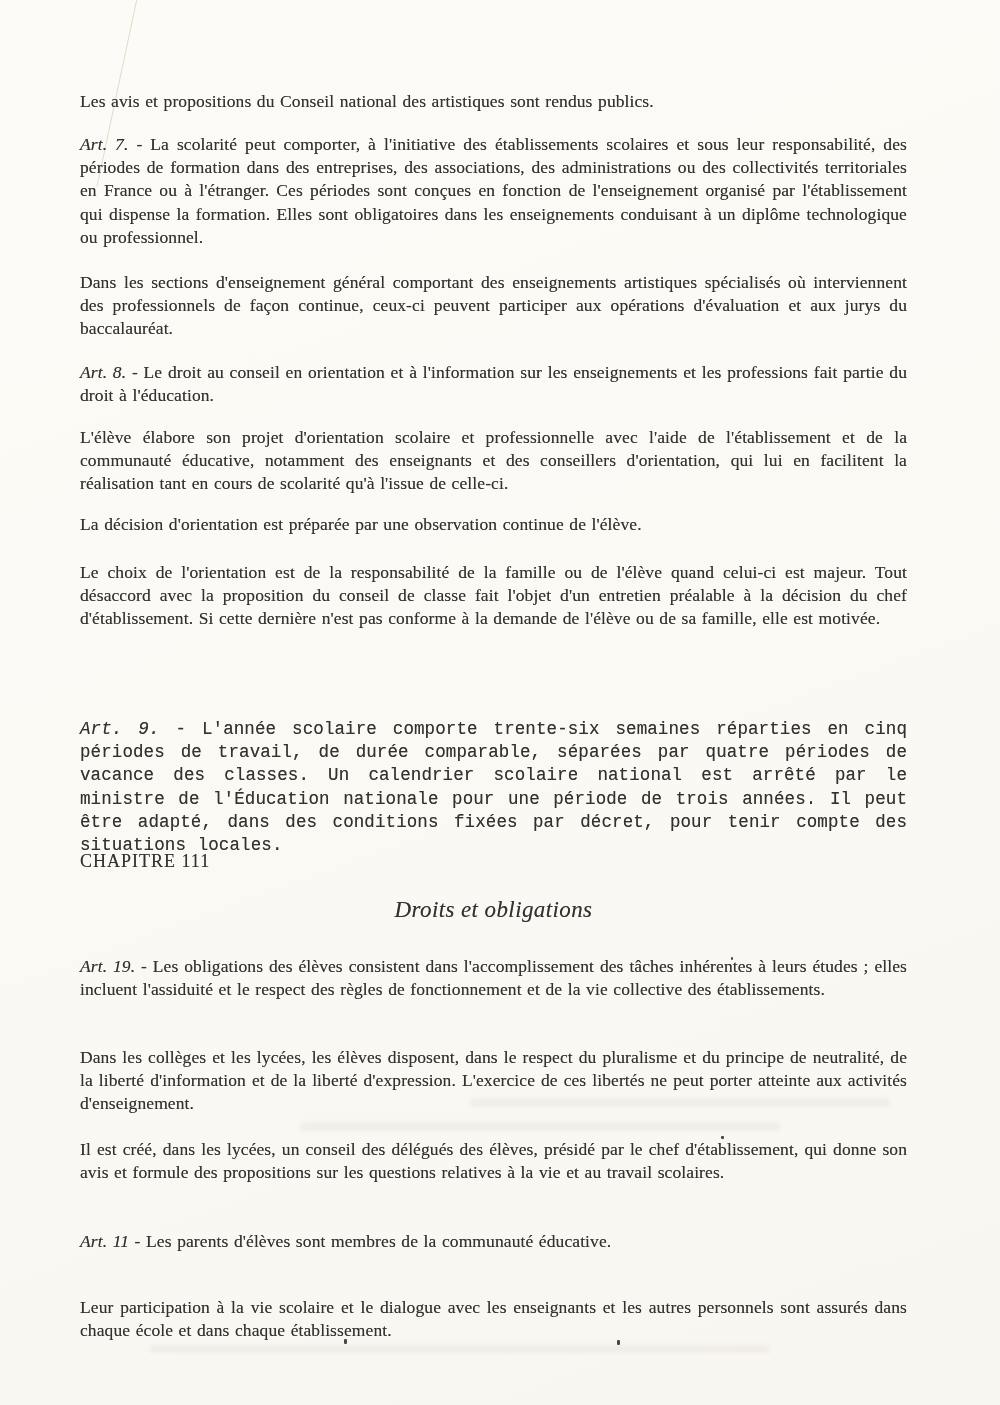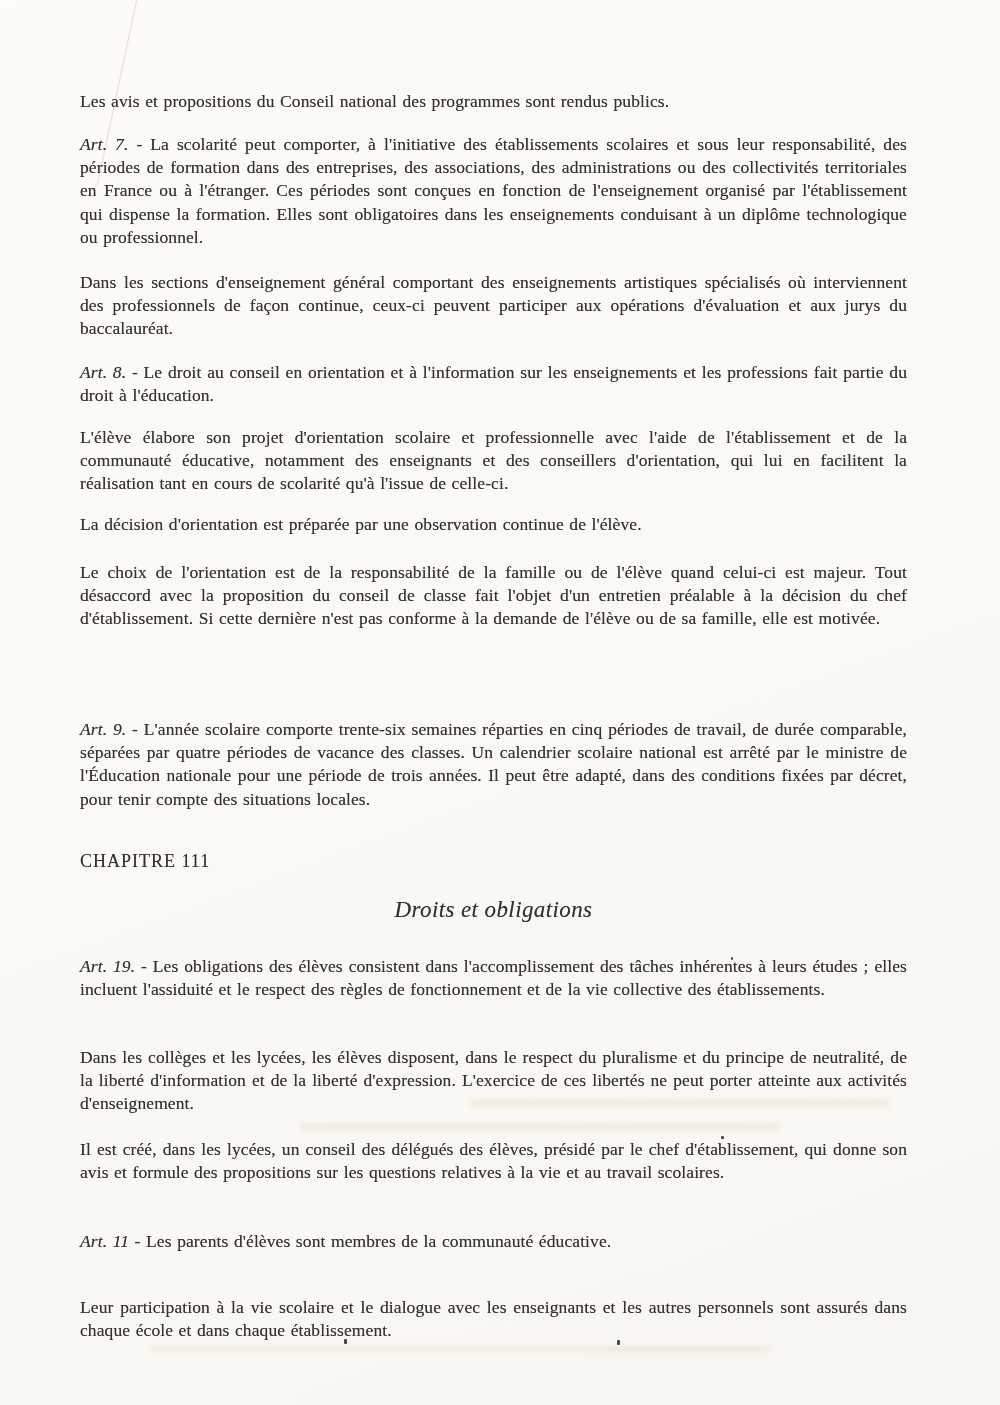--- a/index.html
+++ b/index.html
@@ -48,21 +48,21 @@
     text-shadow: 0 0 0.6px rgba(52,50,47,0.5);
   }
   .pa0  { top: 90px; }
   .pa1  { top: 133px; }
   .pa2  { top: 271px; }
   .pa3  { top: 361px; }
   .pa4  { top: 426px; }
   .pa5  { top: 513px; }
   .pa6  { top: 561px; }
   .pa7  { top: 674px; }
-  .pa8  { top: 718px; }
+  .pa8  { top: 718px; font-family: Liberation Mono, monospace; }
   .chapter-heading { top: 851px; }
   .chapter-subtitle { top: 897px; }
   .pa9  { top: 955px; }
   .pa10 { top: 1046px; }
   .pa11 { top: 1138px; }
   .pa12 { top: 1230px; }
   .pa13 { top: 1296px; }
 
   
   .crease {
@@ -101,21 +101,21 @@
 
   <div class="crease"></div>
   <div class="ghost ghost-1"></div>
   <div class="ghost ghost-2"></div>
   <div class="ghost ghost-3"></div>
   <div class="speck speck-1"></div>
   <div class="speck speck-2"></div>
   <div class="speck speck-3"></div>
   <div class="speck speck-4"></div>
 
-  <div class="para pa0"><span class="lead"></span> <span>Les avis et propositions du Conseil national des programmes sont rendus publics.</span></div>
+  <div class="para pa0"><span class="lead"></span> <span>Les avis et propositions du Conseil national des artistiques sont rendus publics.</span></div>
 
   <div class="para pa1"><span class="lead">Art. 7.</span> <span>- La scolarité peut comporter, à l'initiative des établissements scolaires et sous leur responsabilité, des périodes de formation dans des entreprises, des associations, des administrations ou des collectivités territoriales en France ou à l'étranger.  Ces périodes sont conçues en fonction de l'enseignement organisé par l'établissement qui dispense la formation. Elles sont obligatoires dans les enseignements conduisant à un diplôme technologique ou professionnel.</span></div>
 
   <div class="para pa2"><span class="lead"></span> <span>Dans les sections d'enseignement général comportant des enseignements artistiques spécialisés où interviennent des professionnels de façon continue, ceux-ci peuvent participer aux opérations d'évaluation et aux jurys du baccalauréat.</span></div>
 
   <div class="para pa3"><span class="lead">Art. 8.</span> <span>- Le droit au conseil en orientation et à l'information sur les enseignements et les professions fait partie du droit à l'éducation.</span></div>
 
   <div class="para pa4"><span class="lead"></span> <span>L'élève élabore son projet d'orientation scolaire et professionnelle avec l'aide de l'établissement et de la communauté éducative, notamment des enseignants et des conseillers d'orientation, qui lui en facilitent la réalisation tant en cours de scolarité qu'à l'issue de celle-ci.</span></div>
 
   <div class="para pa5"><span class="lead"></span> <span>La décision d'orientation est préparée par une observation continue de l'élève.</span></div>

